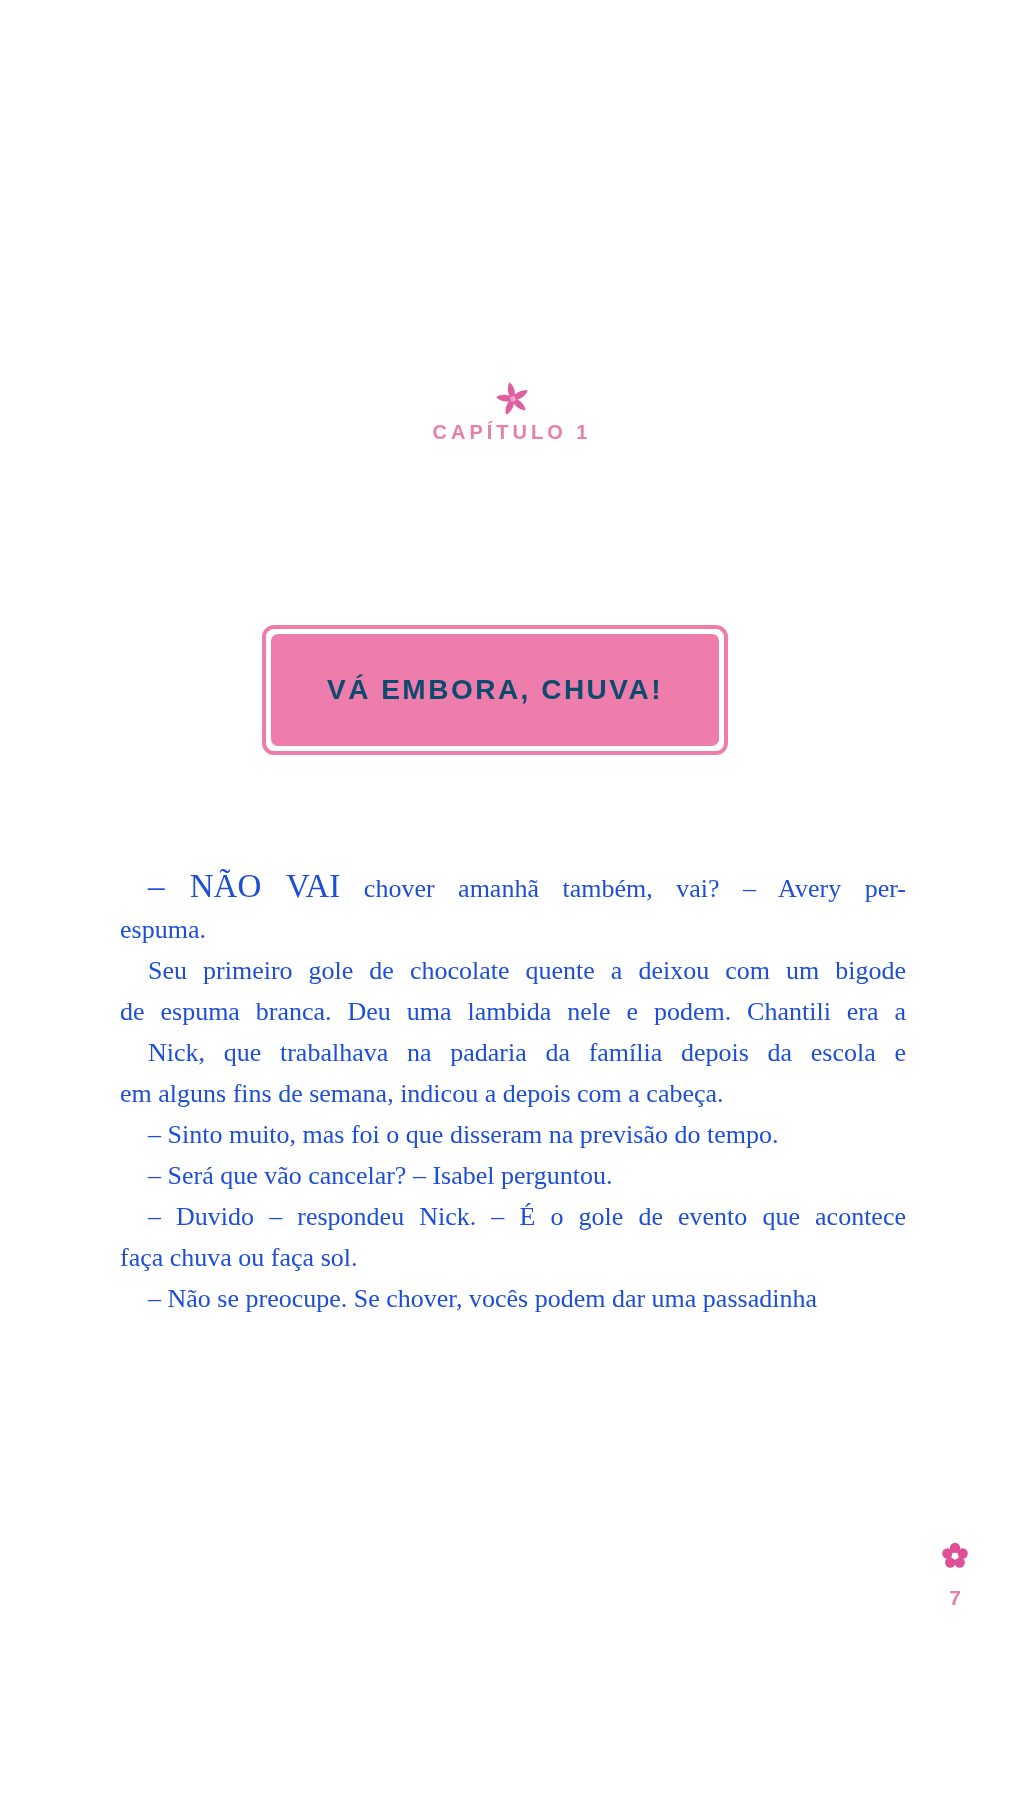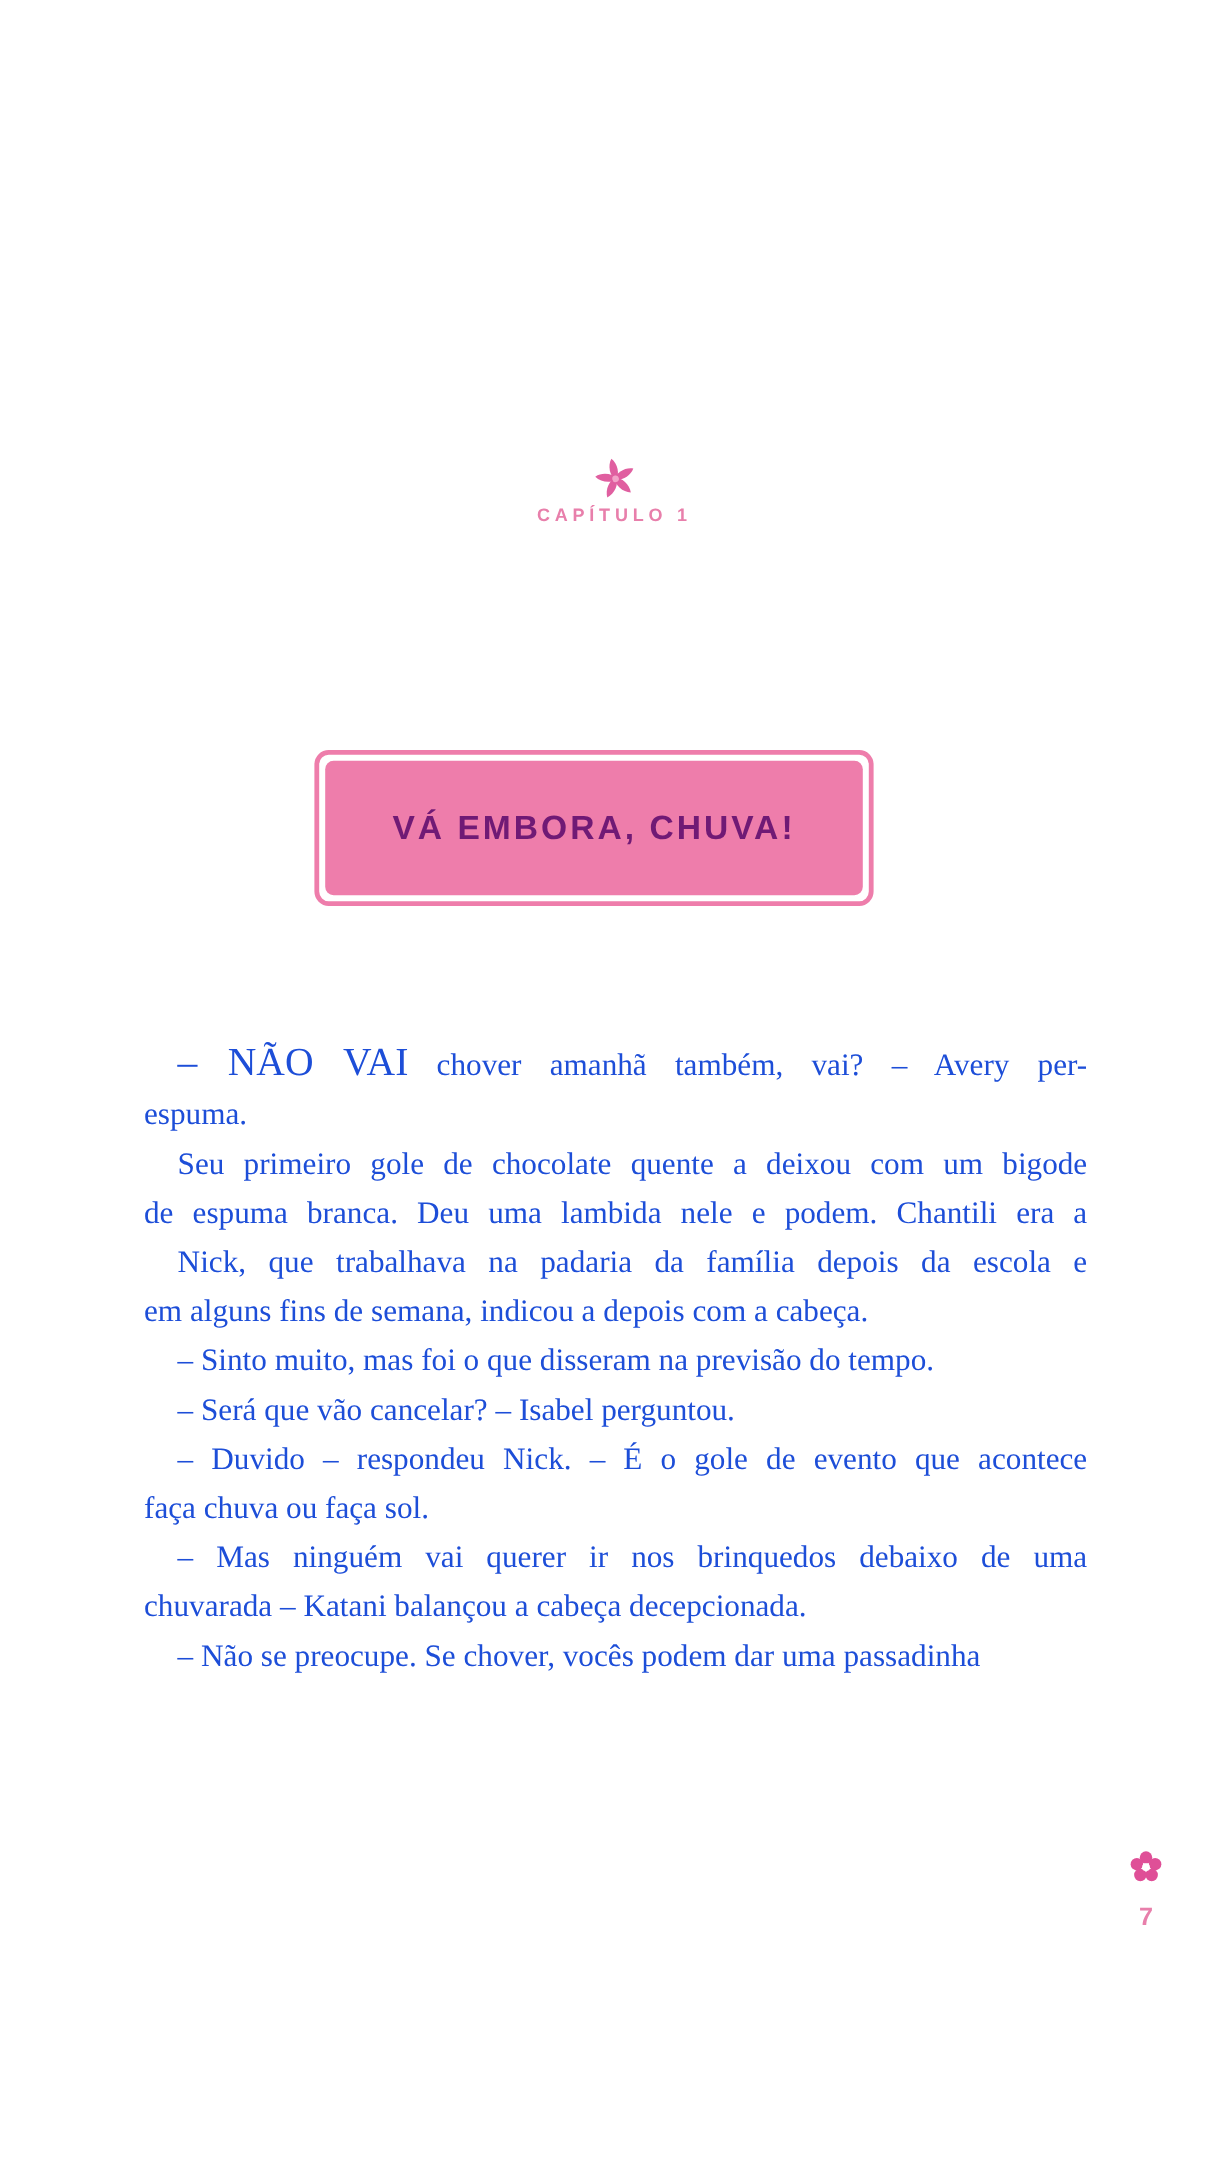--- a/index.html
+++ b/index.html
@@ -21,21 +21,21 @@
     height: 38px;
   }
   .chapter-label {
     position: absolute;
     left: 0;
     top: 421px;
     width: 1024px;
     text-align: center;
     font-family: "Liberation Sans", sans-serif;
     font-weight: 700;
-    font-size: 15px;
+    font-size: 20px;
     letter-spacing: 4px;
     color: #e87fab;
   }
 
   
   .title-box {
     position: absolute;
     left: 262px;
     top: 625px;
     width: 466px;
@@ -49,21 +49,21 @@
   .title-box-inner {
     width: 100%;
     height: 100%;
     background: #ee7dab;
     border-radius: 7px;
     display: flex;
     align-items: center;
     justify-content: center;
   }
   .box-title {
-    color: #701a75;
+    color: #0c4a6e;
     font-family: "Liberation Sans", sans-serif;
     font-weight: 700;
     font-size: 28px;
     letter-spacing: 2.5px;
     white-space: nowrap;
   }
 
   
   .body-text {
     position: absolute;
@@ -145,24 +145,20 @@
         <div class="line first last">– Sinto muito, mas foi o que disseram na previsão do tempo.</div>
       </div>
       <div class="paragraph">
         <div class="line first last">– Será que vão cancelar? – Isabel perguntou.</div>
       </div>
       <div class="paragraph">
         <div class="line first">– Duvido – respondeu Nick. – É o gole de evento que acontece</div>
         <div class="line last">faça chuva ou faça sol.</div>
       </div>
       <div class="paragraph">
-        <div class="line first">– Mas ninguém vai querer ir nos brinquedos debaixo de uma</div>
-        <div class="line last">chuvarada – Katani balançou a cabeça decepcionada.</div>
-      </div>
-      <div class="paragraph">
         <div class="line first last">– Não se preocupe. Se chover, vocês podem dar uma passadinha</div>
       </div>
     </div>
 
   <div class="footer-flower">
     <svg viewBox="-14 -14 28 28" width="28" height="28">
       <g fill="#df4f97">
         <circle cx="0" cy="-8" r="5.2"></circle>
         <circle cx="7.6" cy="-2.5" r="5.2"></circle>
         <circle cx="4.7" cy="6.5" r="5.2"></circle>

